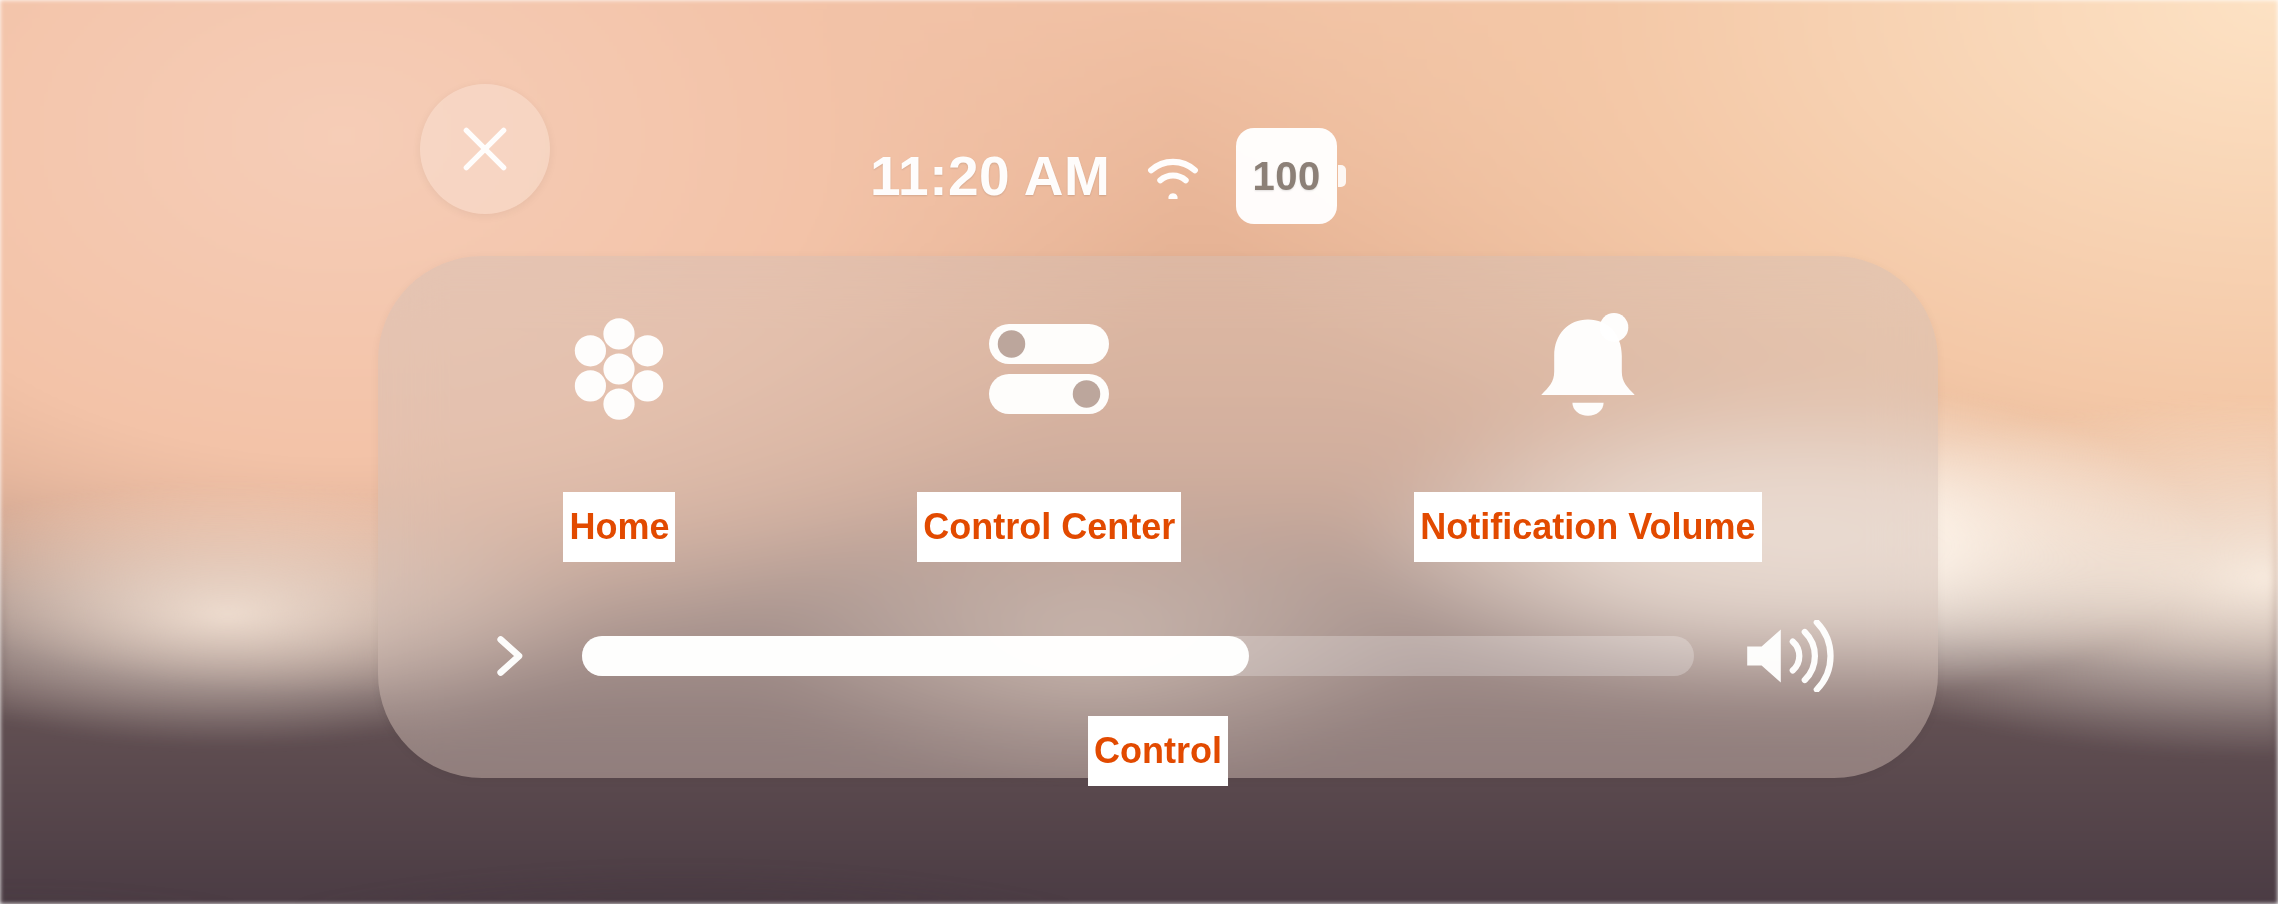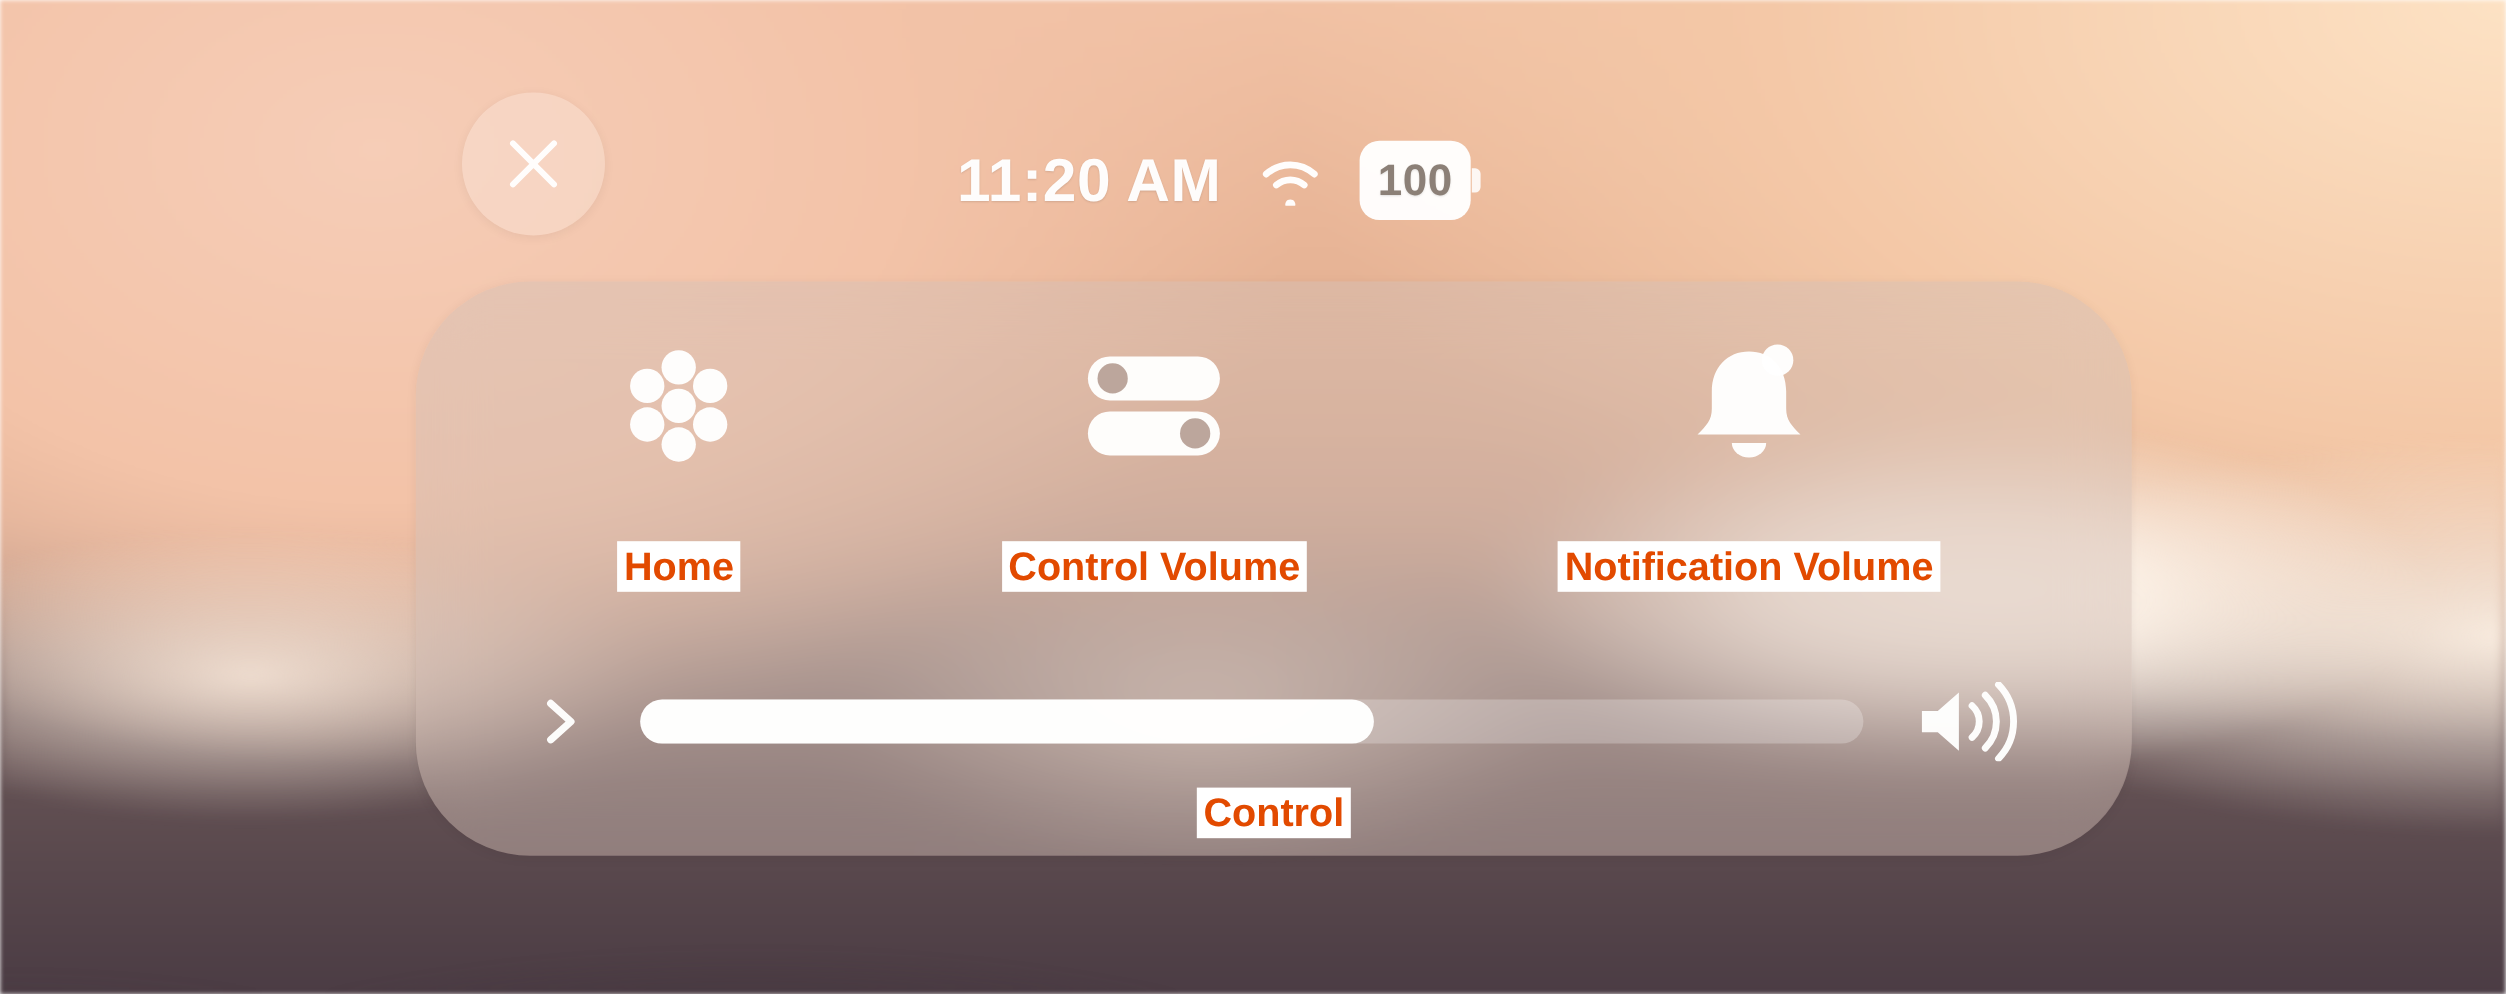--- a/index.html
+++ b/index.html
@@ -56,21 +56,21 @@
   }
   .statusbar .date{font-weight:500;}
   .battery-pill{
     display:flex;
     align-items:center;
     background:rgba(255,255,255,0.96);
     color:#8c8077;
     font-weight:700;
     font-size:40px;
     height:64px;
-    padding:4px 16px;
+    padding:16px 16px;
     border-radius:18px;
     position:relative;
     line-height:58px;
   }
   .battery-pill::after{
     content:"";
     position:absolute;
     right:-9px;
     top:50%;
     transform:translateY(-50%);
@@ -125,21 +125,21 @@
   .panel-icon{
     height:130px;
     display:flex;align-items:center;justify-content:center;
   }
   .panel-icon svg{display:block;}
   .label-chip{
     background:#ffffff;
     color:#e24a00;
     font-weight:700;
     font-size:36px;
-    padding:2px 6px;
+    padding:14px 6px;
     white-space:nowrap;
   }
 
   
   .bottom-row{
     position:absolute;
     left:100px;
     right:100px;
     top:360px;
     display:flex;
@@ -230,21 +230,21 @@
       <div class="panel-icon">
         <svg width="150" height="130" viewBox="0 0 120 100">
           <g>
             <rect x="12" y="14" width="96" height="32" rx="16" fill="rgba(255,255,255,0.97)"></rect>
             <circle cx="30" cy="30" r="11" fill="rgba(176,150,140,0.85)"></circle>
             <rect x="12" y="54" width="96" height="32" rx="16" fill="rgba(255,255,255,0.97)"></rect>
             <circle cx="90" cy="70" r="11" fill="rgba(176,150,140,0.85)"></circle>
           </g>
         </svg>
       </div>
-      <span class="label-chip">Control Volume</span>
+      <span class="label-chip">Control Center</span>
     </div>
 
     <div class="panel-item">
       <div class="panel-icon">
         <svg width="140" height="130" viewBox="0 0 100 100">
           <g fill="rgba(255,255,255,0.97)">
             <path d="M50 12 c-15 0 -26 11 -26 28 v12 c0 8 -4 12 -10 18 h72 c-6 -6 -10 -10 -10 -18 v-12 c0 -17 -11 -28 -26 -28 Z"></path>
             <path d="M38 76 a12 10 0 0 0 24 0 Z"></path>
             <circle cx="70" cy="18" r="11"></circle>
           </g>

